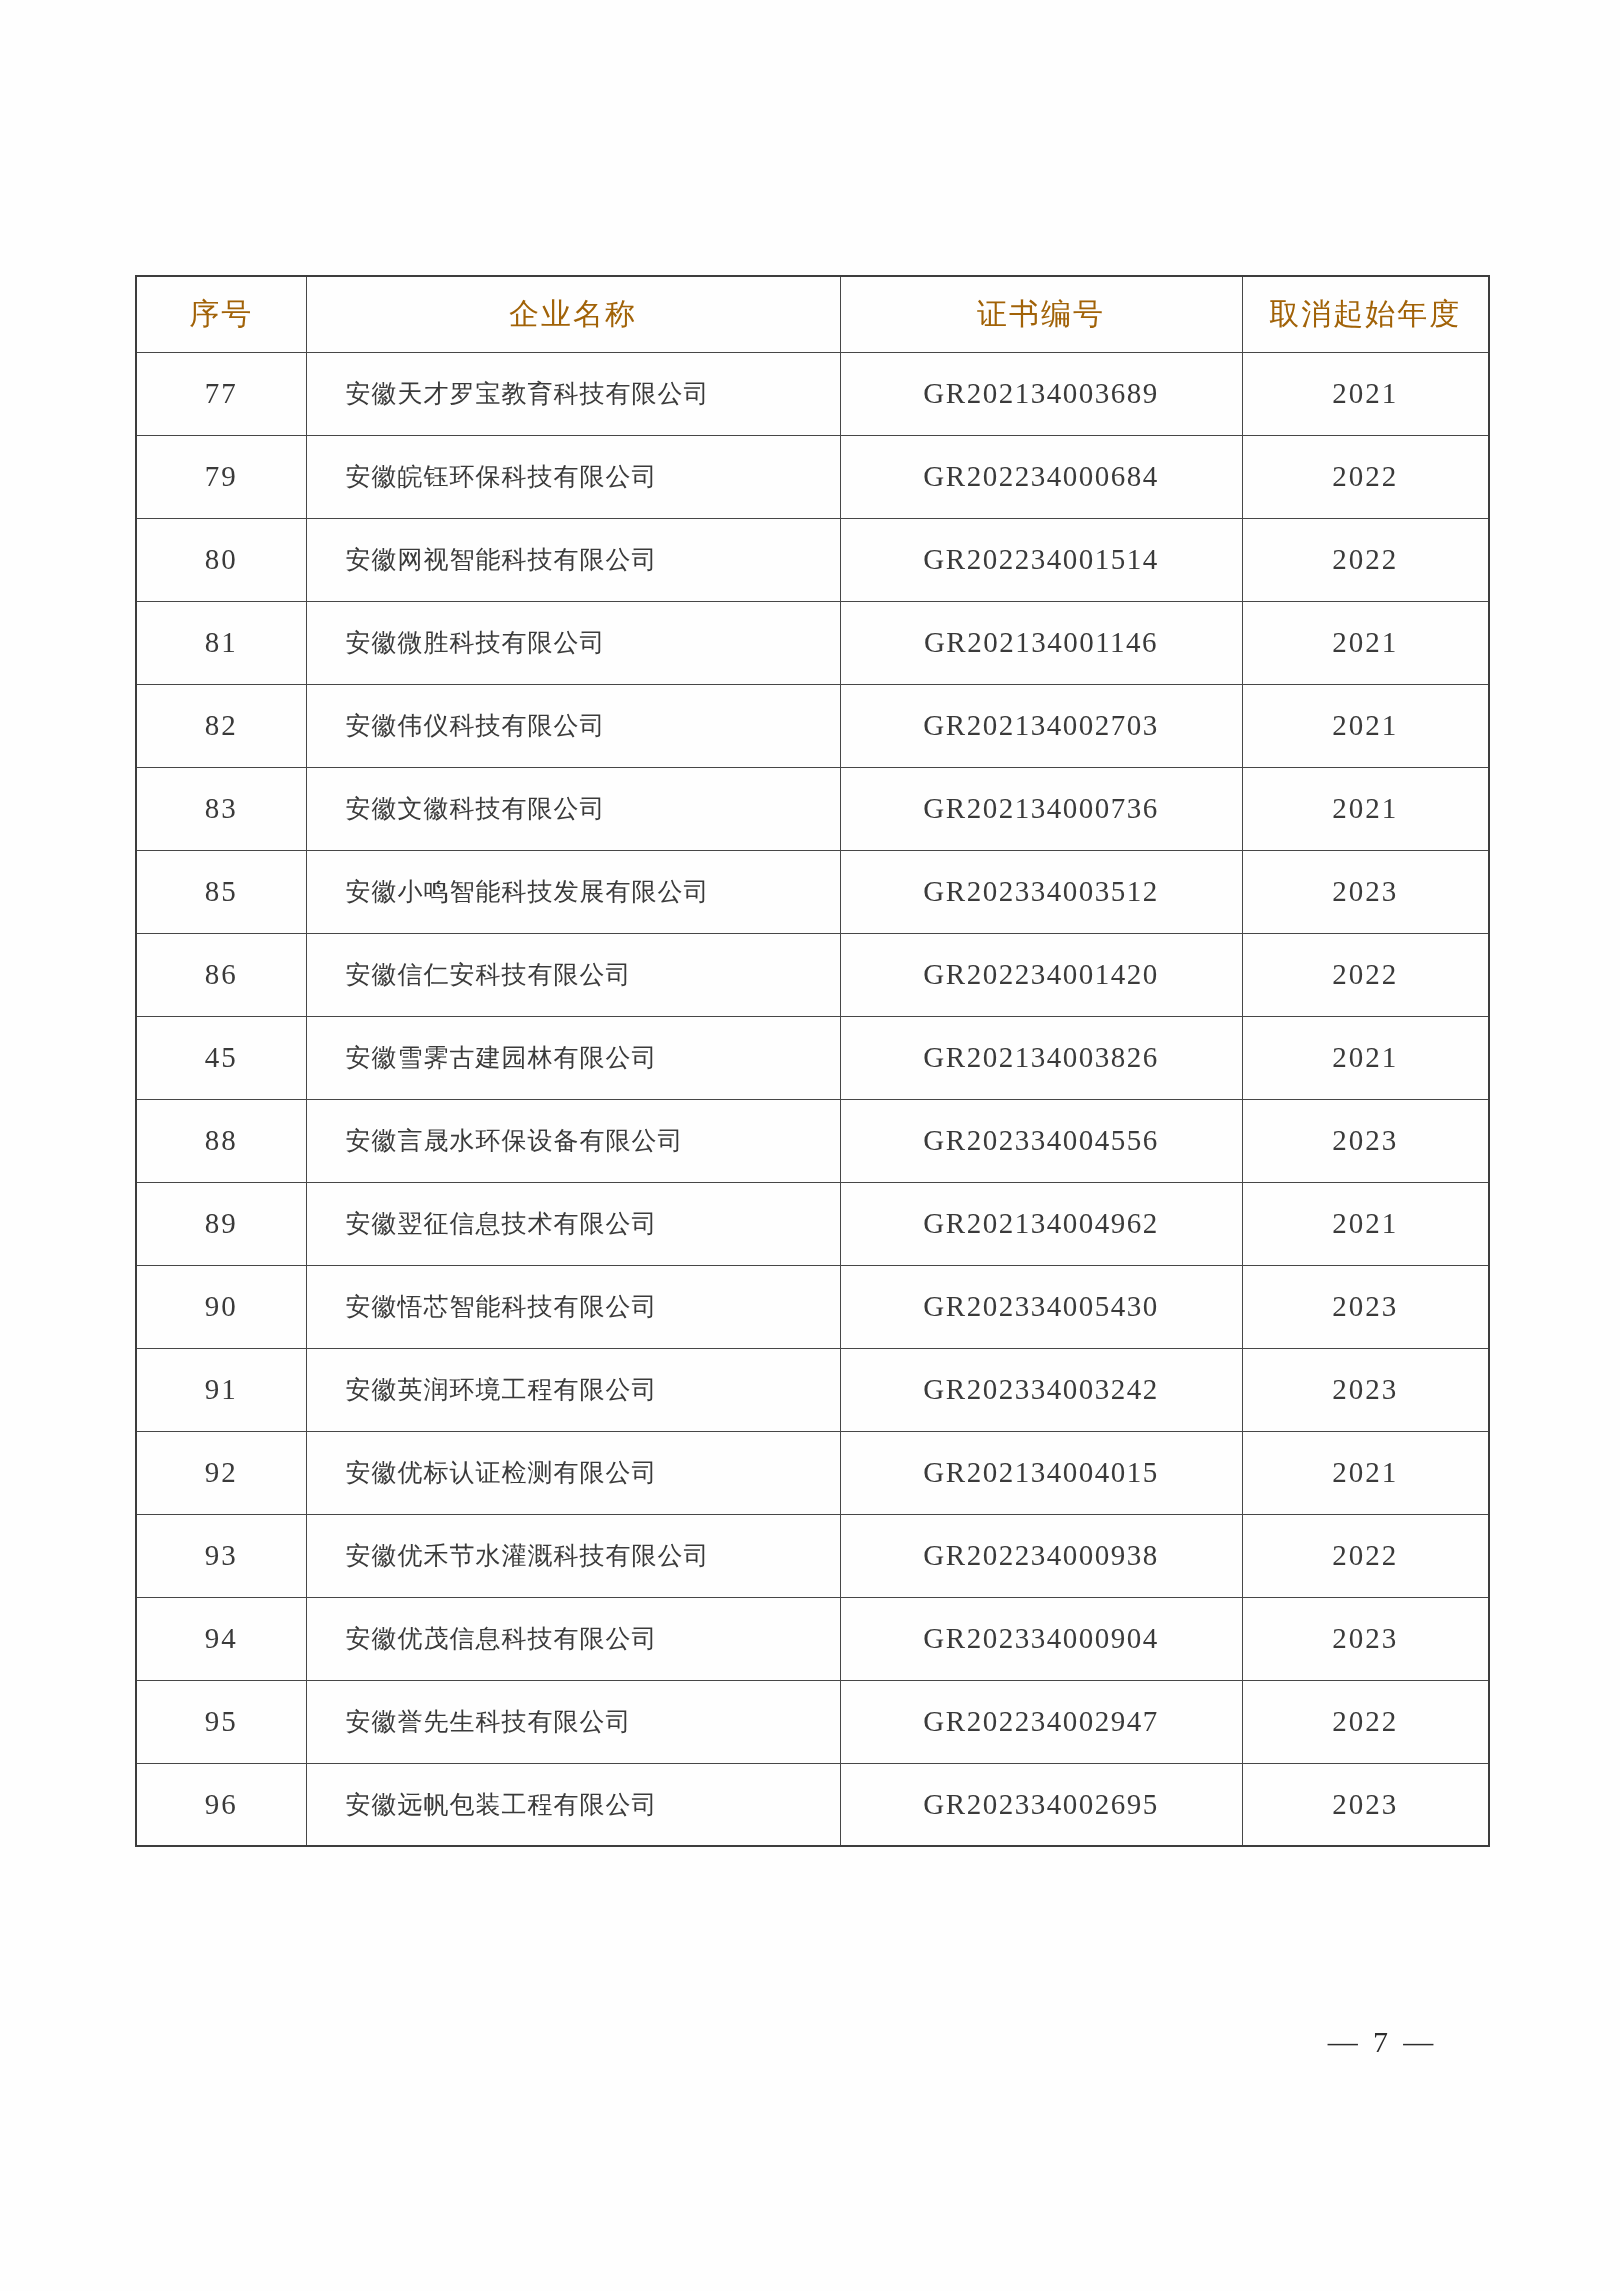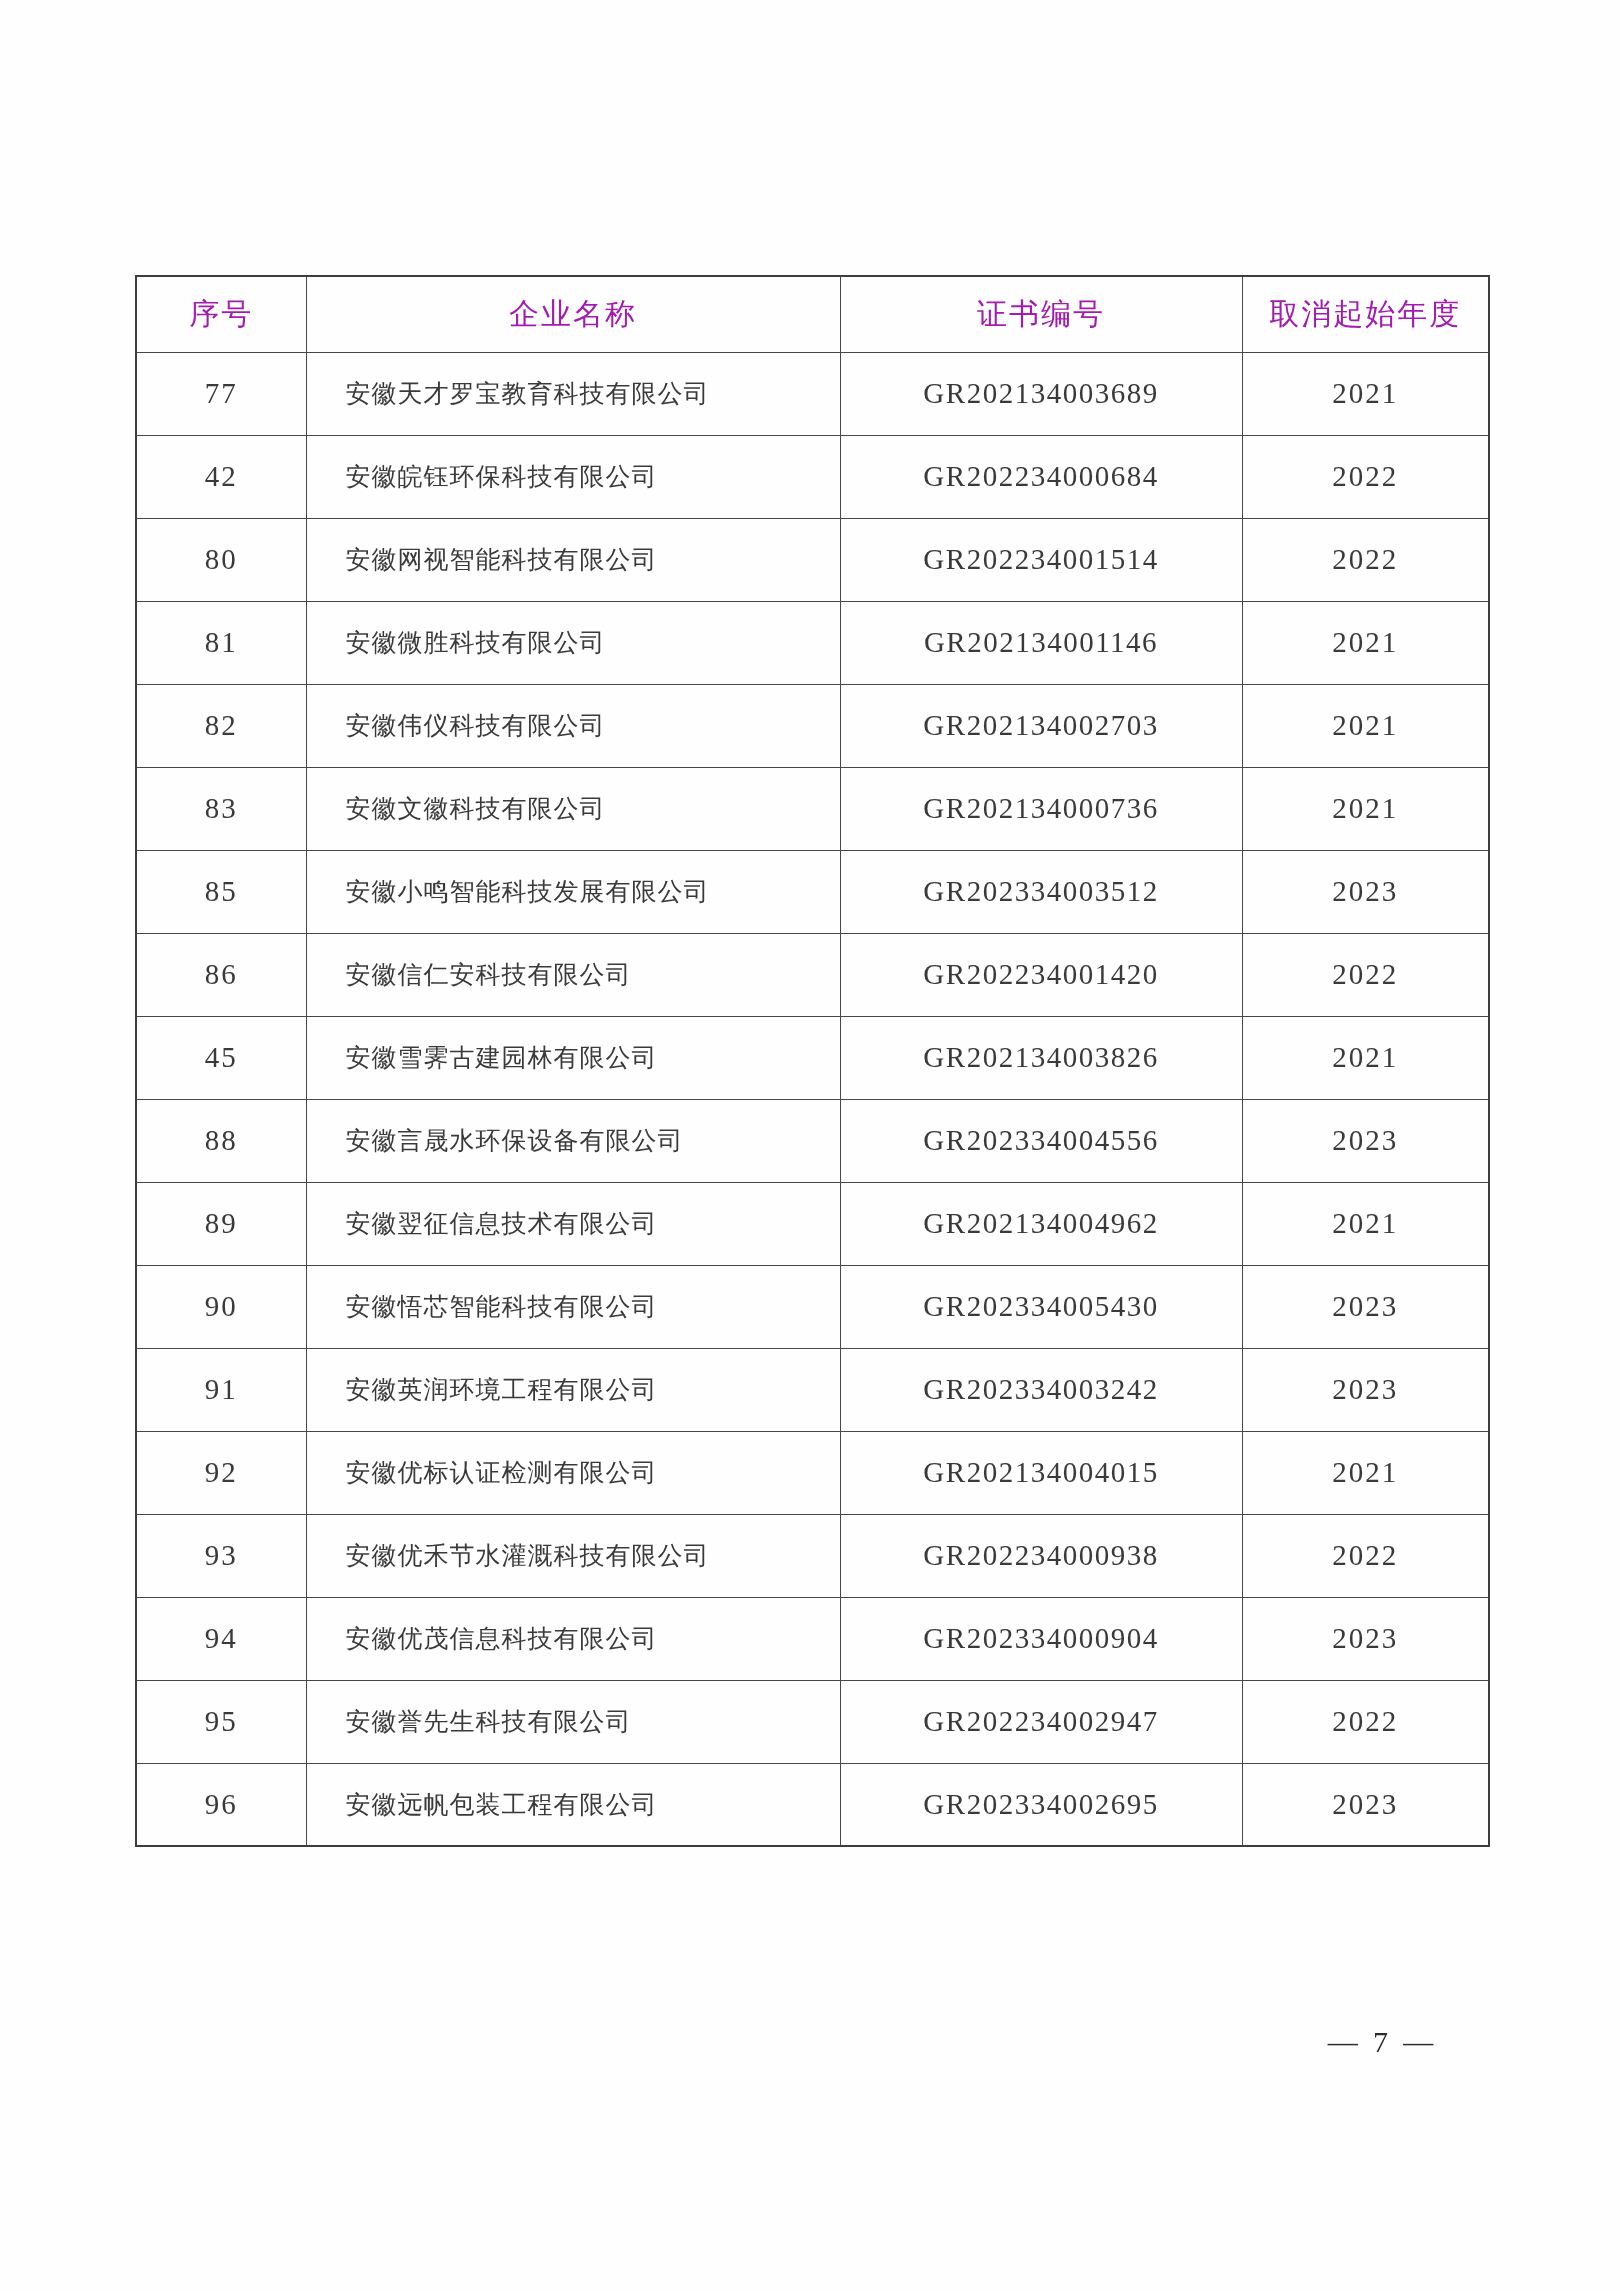--- a/index.html
+++ b/index.html
@@ -29,21 +29,21 @@
   table.roster th, table.roster td {
     border: 1.5px solid #474747;
     vertical-align: middle;
     font-weight: normal;
     background: transparent;
   }
   table.roster th {
     height: 76px;
     font-size: 30px;
     letter-spacing: 2px;
-    color: #a21caf;
+    color: #a16207;
   }
   table.roster td {
     height: 83px;
     font-size: 29px;
     text-align: center;
     color: #3a3a3a;
   }
   table.roster td.cell-name {
     text-align: left;
     padding-left: 39px;
@@ -91,21 +91,21 @@
       </tr>
     </thead>
     <tbody>
         <tr>
     <td class="cell-no">77</td>
     <td class="cell-name">安徽天才罗宝教育科技有限公司</td>
     <td class="cell-cert">GR202134003689</td>
     <td class="cell-year">2021</td>
   </tr>
         <tr>
-    <td class="cell-no">42</td>
+    <td class="cell-no">79</td>
     <td class="cell-name">安徽皖钰环保科技有限公司</td>
     <td class="cell-cert">GR202234000684</td>
     <td class="cell-year">2022</td>
   </tr>
         <tr>
     <td class="cell-no">80</td>
     <td class="cell-name">安徽网视智能科技有限公司</td>
     <td class="cell-cert">GR202234001514</td>
     <td class="cell-year">2022</td>
   </tr>

